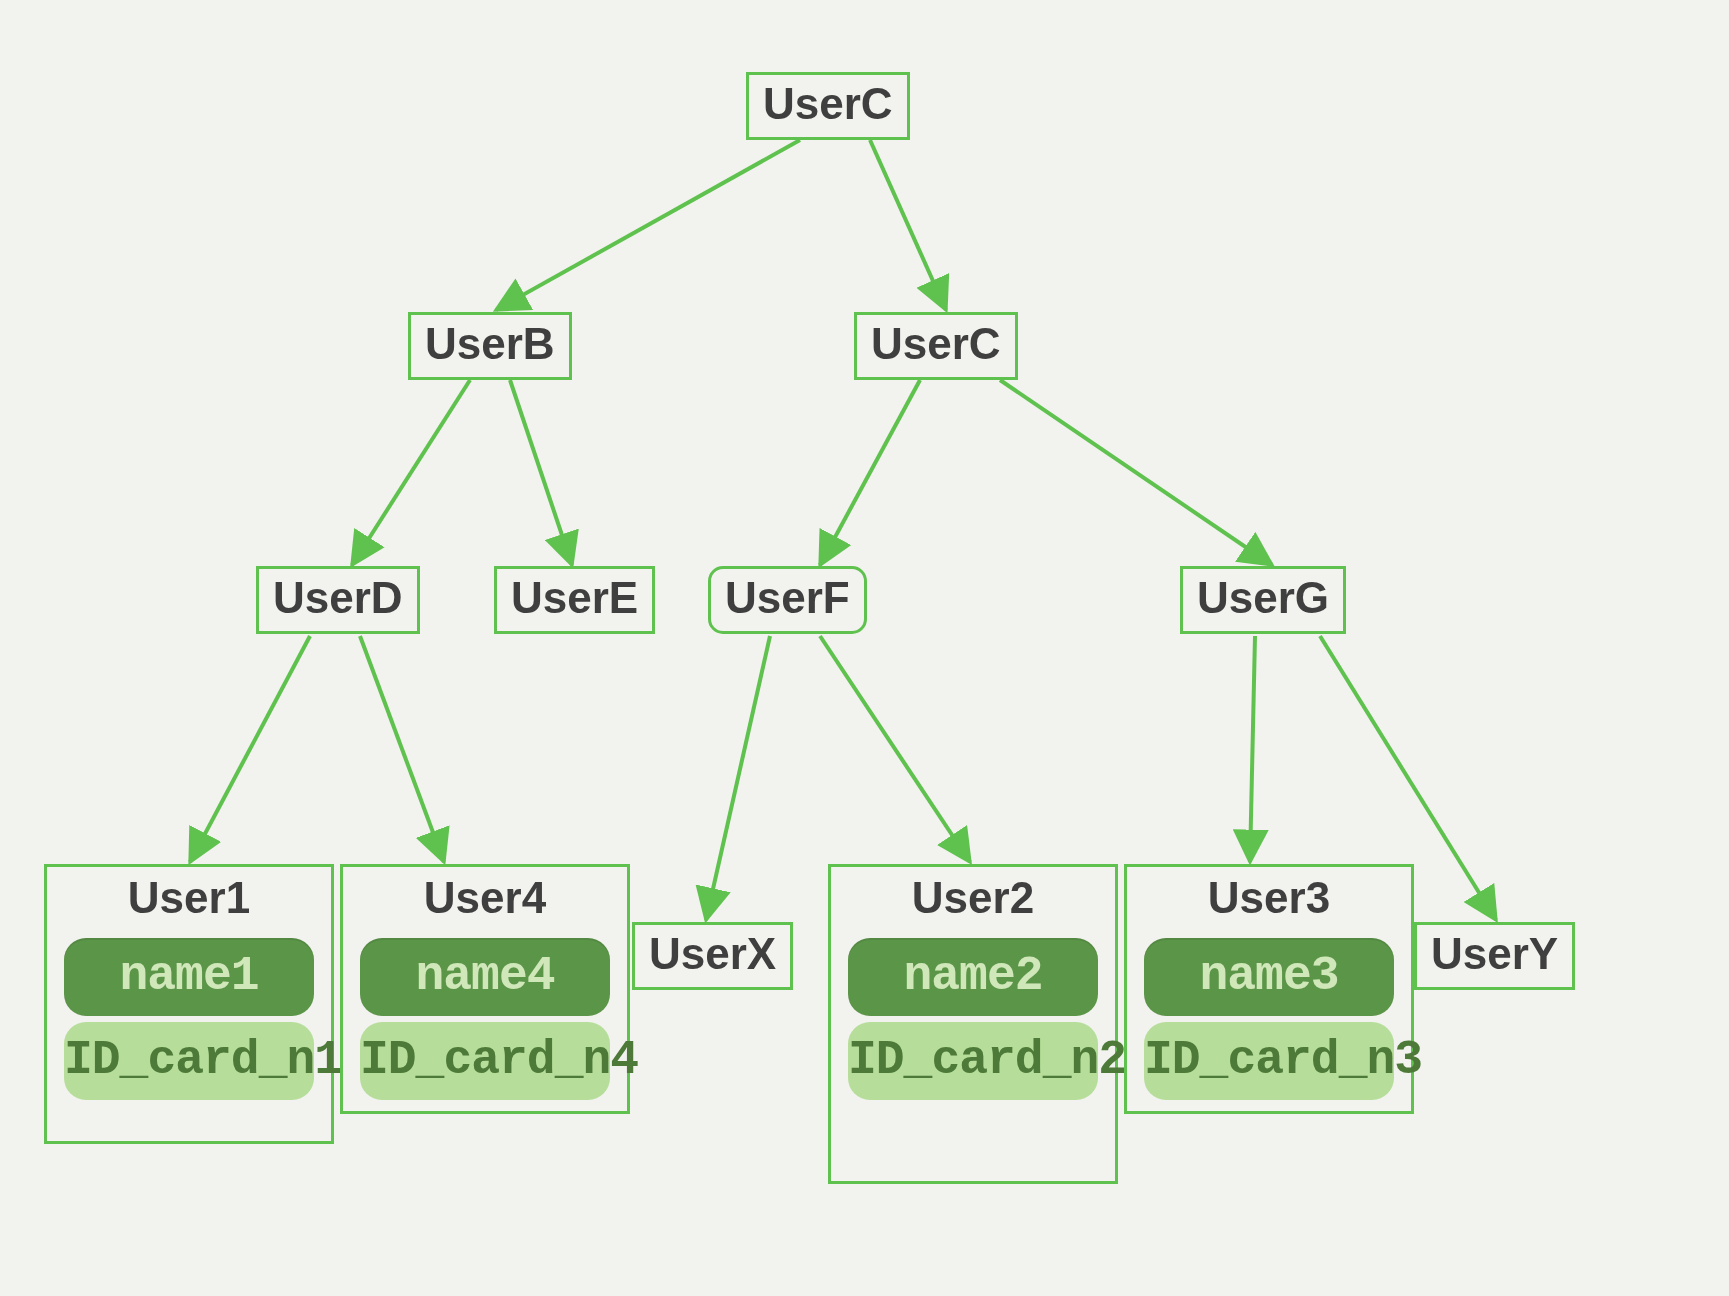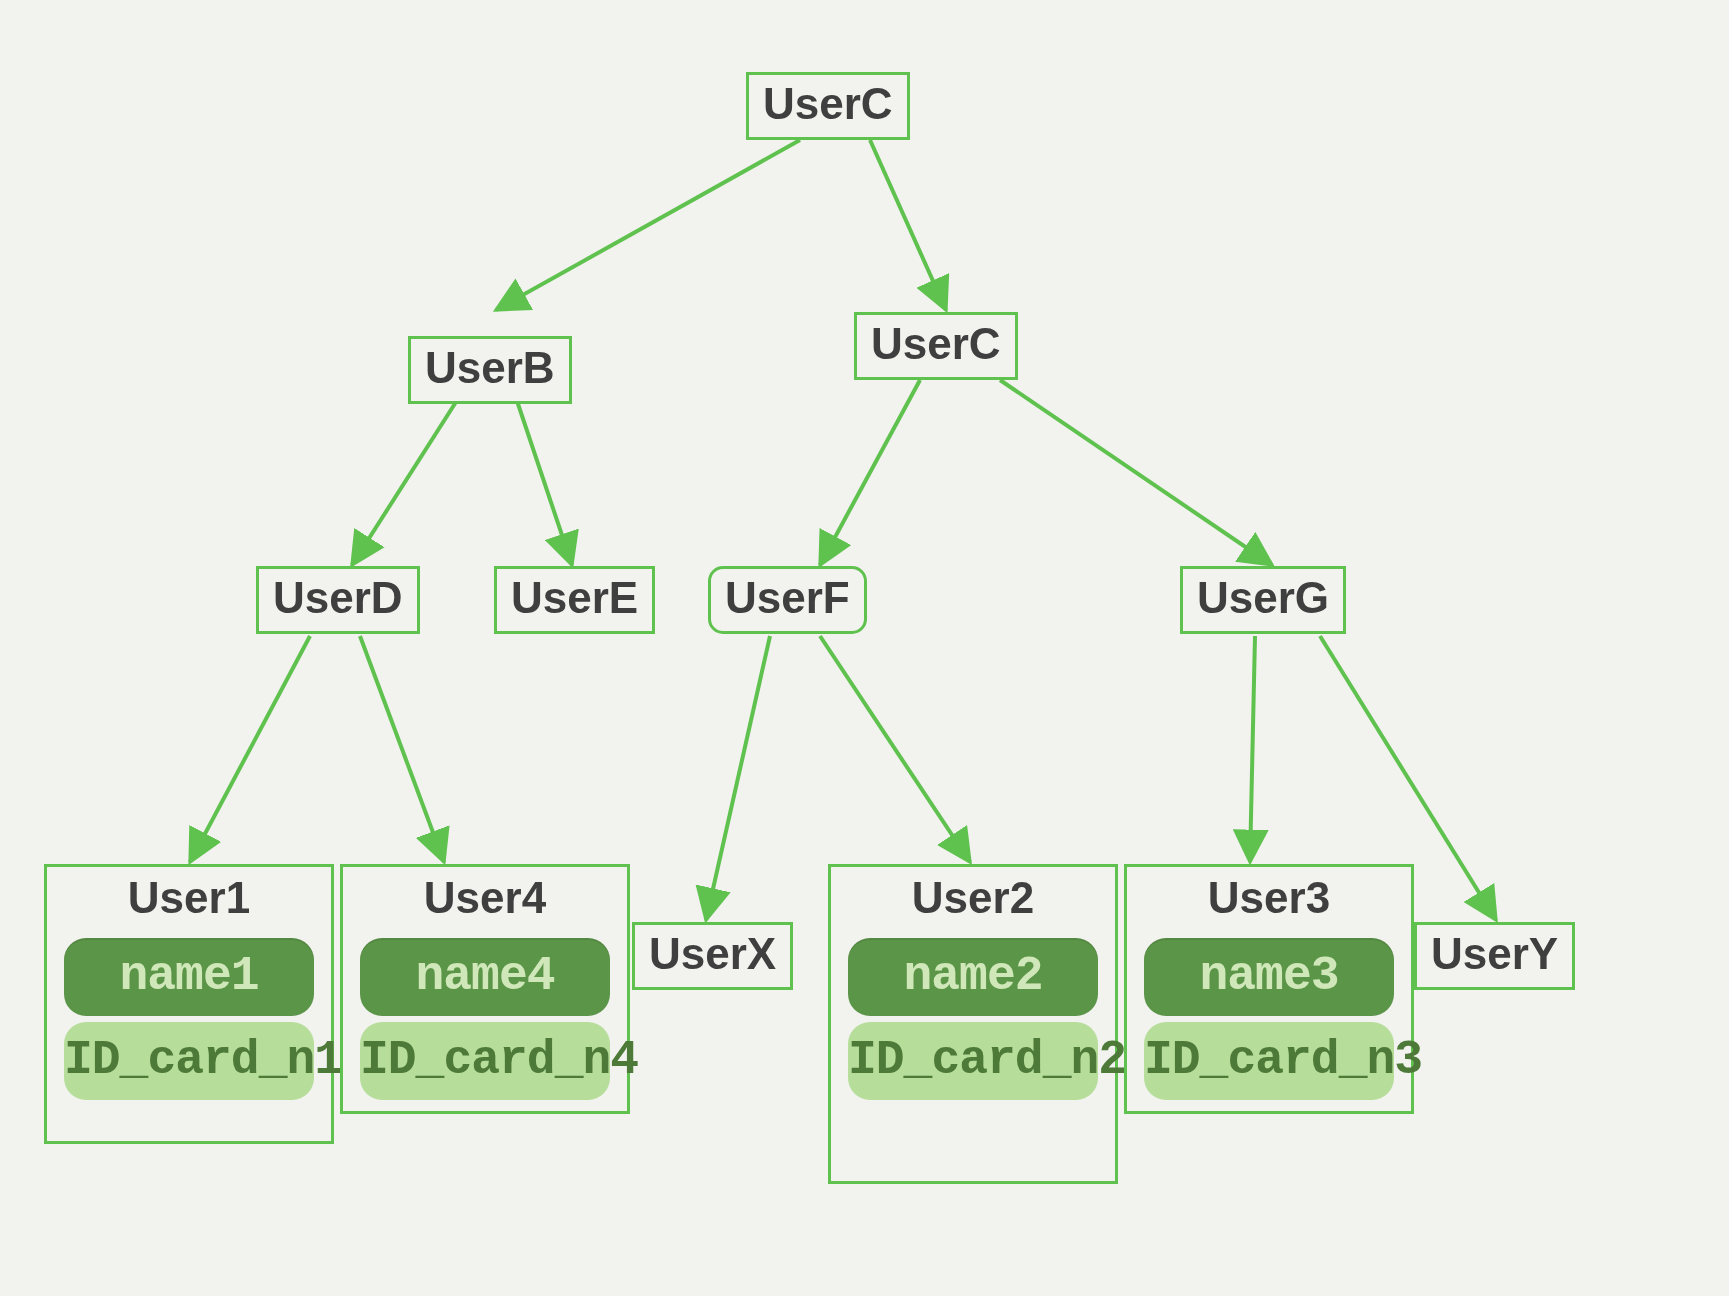--- a/index.html
+++ b/index.html
@@ -91,21 +91,21 @@
 
       <line x1="1255" y1="636" x2="1250" y2="862"></line>
       <line x1="1320" y1="636" x2="1496" y2="920"></line>
     </g>
   </svg>
 
   <div class="node" style="left:746px; top:72px;">
     <span>UserC</span>
   </div>
 
-  <div class="node" style="left:408px; top:312px;margin-top:24px;">
+  <div class="node" style="left:408px; top:312px;">
     <span>UserB</span>
   </div>
   <div class="node" style="left:854px; top:312px;">
     <span>UserC</span>
   </div>
 
   <div class="node" style="left:256px; top:566px;">
     <span>UserD</span>
   </div>
   <div class="node" style="left:494px; top:566px;">

